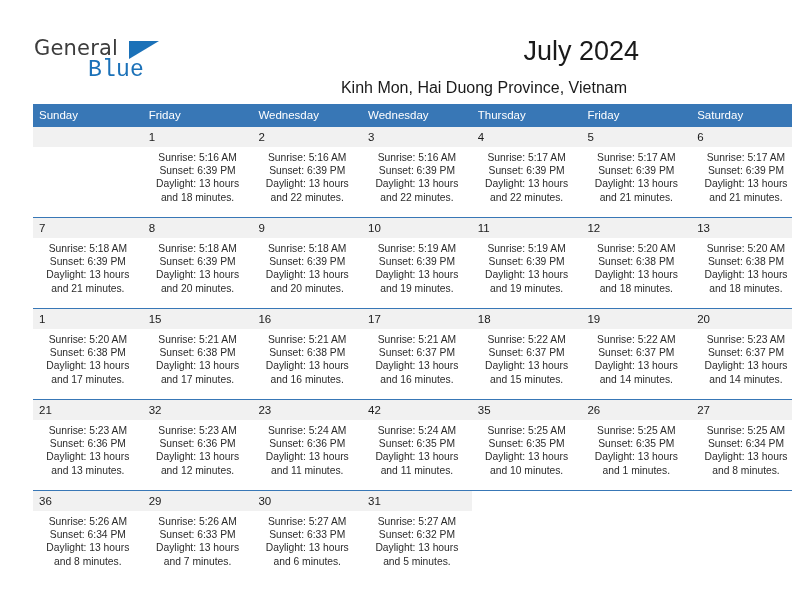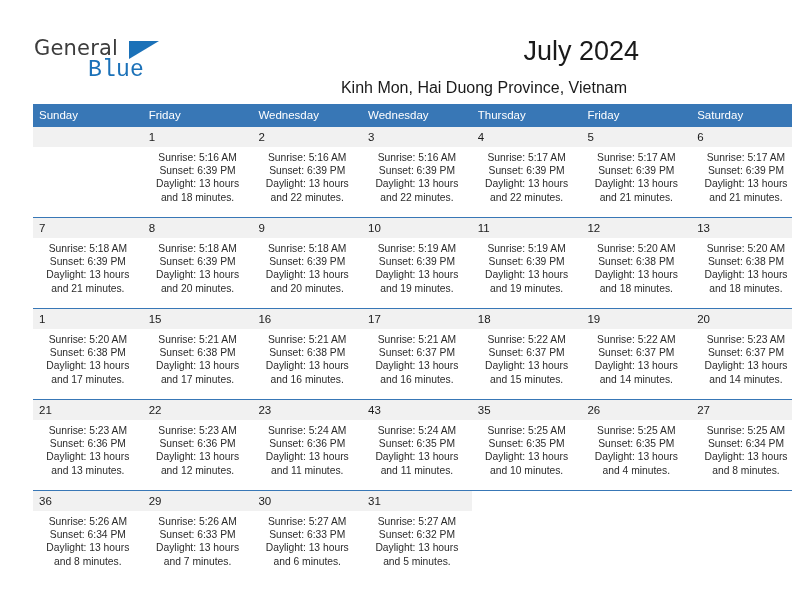--- a/index.html
+++ b/index.html
@@ -407,21 +407,21 @@
               <div class="info">
                 <div>Sunrise: 5:23 AM</div>
                 <div>Sunset: 6:36 PM</div>
                 <div>Daylight: 13 hours</div>
                 <div>and 13 minutes.</div>
               </div>
             </div>
           </td>
           <td>
             <div class="cell-inner">
-              <div class="daynum">22</div>
+              <div class="daynum">32</div>
               <div class="info">
                 <div>Sunrise: 5:23 AM</div>
                 <div>Sunset: 6:36 PM</div>
                 <div>Daylight: 13 hours</div>
                 <div>and 12 minutes.</div>
               </div>
             </div>
           </td>
           <td>
             <div class="cell-inner">
@@ -429,21 +429,21 @@
               <div class="info">
                 <div>Sunrise: 5:24 AM</div>
                 <div>Sunset: 6:36 PM</div>
                 <div>Daylight: 13 hours</div>
                 <div>and 11 minutes.</div>
               </div>
             </div>
           </td>
           <td>
             <div class="cell-inner">
-              <div class="daynum">43</div>
+              <div class="daynum">42</div>
               <div class="info">
                 <div>Sunrise: 5:24 AM</div>
                 <div>Sunset: 6:35 PM</div>
                 <div>Daylight: 13 hours</div>
                 <div>and 11 minutes.</div>
               </div>
             </div>
           </td>
           <td>
             <div class="cell-inner">
@@ -456,21 +456,21 @@
               </div>
             </div>
           </td>
           <td>
             <div class="cell-inner">
               <div class="daynum">26</div>
               <div class="info">
                 <div>Sunrise: 5:25 AM</div>
                 <div>Sunset: 6:35 PM</div>
                 <div>Daylight: 13 hours</div>
-                <div>and 4 minutes.</div>
+                <div>and 1 minutes.</div>
               </div>
             </div>
           </td>
           <td>
             <div class="cell-inner">
               <div class="daynum">27</div>
               <div class="info">
                 <div>Sunrise: 5:25 AM</div>
                 <div>Sunset: 6:34 PM</div>
                 <div>Daylight: 13 hours</div>

